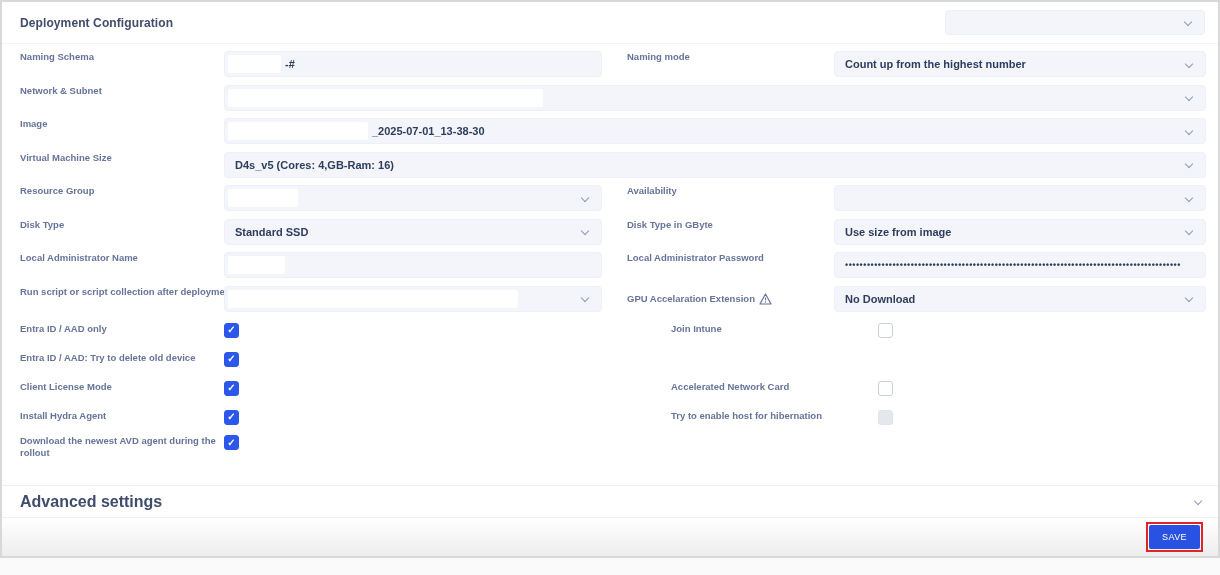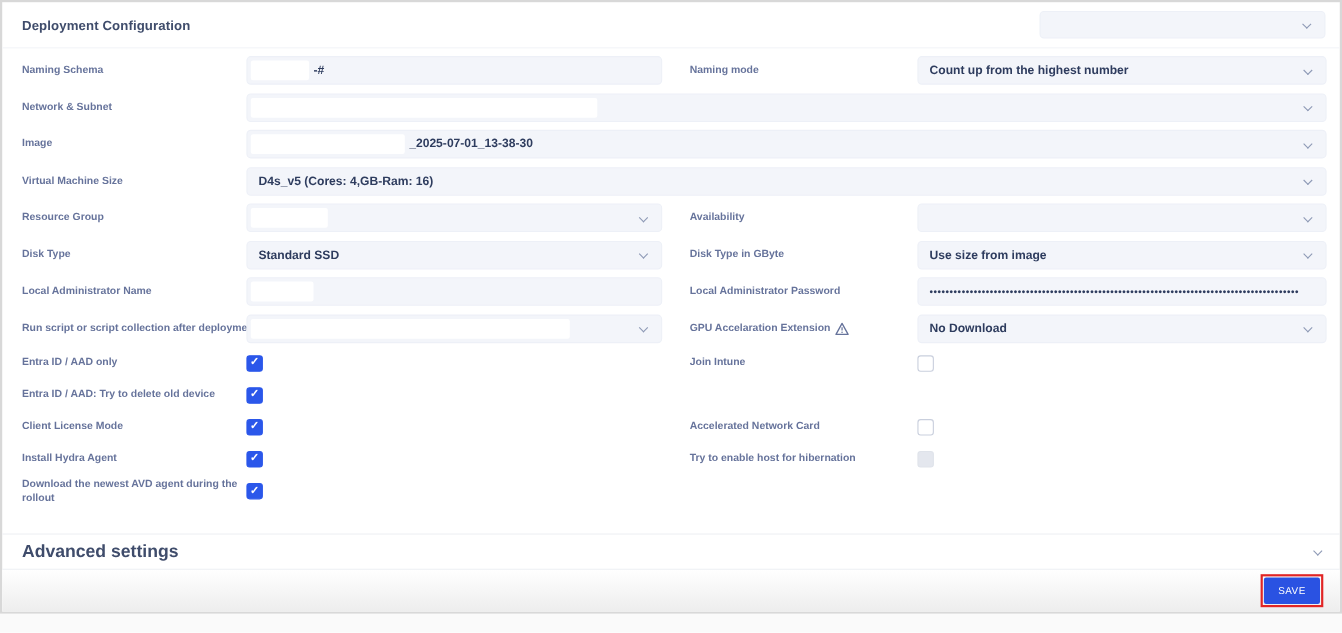--- a/index.html
+++ b/index.html
@@ -30,39 +30,39 @@
   .chev::before {
     content:""; position:absolute; left:2px; top:2px; width:5px; height:5px;
     border-right:1.6px solid #8d99b5; border-bottom:1.6px solid #8d99b5;
     transform:rotate(45deg);
   }
   .corner { width:260px; height:25px; }
   .redact { height:18px; background:#ffffff; border-radius:2px; flex-shrink:0; margin:0 4px 0 -7px; }
   
   .form { padding:7px 0 8px; flex-shrink:0; }
   .row { display:flex; align-items:center; height:26px; margin-bottom:7.5px; padding:0 12px 0 18px; }
-  .col { display:flex; align-items:center; width:582px; min-width:0; }
+  .col { display:flex; width:582px; min-width:0; }
   .col.full { flex:1; }
   .col.right { flex:1; margin-left:25px; }
   .lbl {
     width:204px; flex-shrink:0; font-size:9.5px; font-weight:700; color:#66739b;
     line-height:1.25; padding-right:6px;
   }
   .lbl.nowrap { white-space:nowrap; padding-right:0; }
   .col.right .lbl { width:207px; }
   .col .field { flex:1; }
   .iconlbl { display:inline-flex; align-items:center; gap:4px; }
   .warn { flex-shrink:0; }
   
   .dots {
     font-size:9px; font-weight:700; color:#2e3c5e; letter-spacing:.5px;
     white-space:nowrap; overflow:hidden; flex:1;
   }
   
-  .row.cb { height:22px; margin-bottom:7px; }
+  .row.cb { height:22px; margin-bottom:7px;gap:44px; }
   .row.cb-tall { height:34px; margin-bottom:8px; align-items:flex-start; }
   .row.cb-tall .checkbox { margin-top:0; }
   .checkbox {
     width:15px; height:15px; border-radius:3px; background:#ffffff;
     border:1.5px solid #c9cfdd; flex-shrink:0; cursor:pointer;
     display:flex; align-items:center; justify-content:center;
     font-size:10px; font-weight:700; color:#ffffff; line-height:1;
   }
   .checkbox.checked { background:#2b57ea; border-color:#2b57ea; }
   .checkbox.disabled { background:#e4e7ee; border-color:#dfe3ea; cursor:default; }

